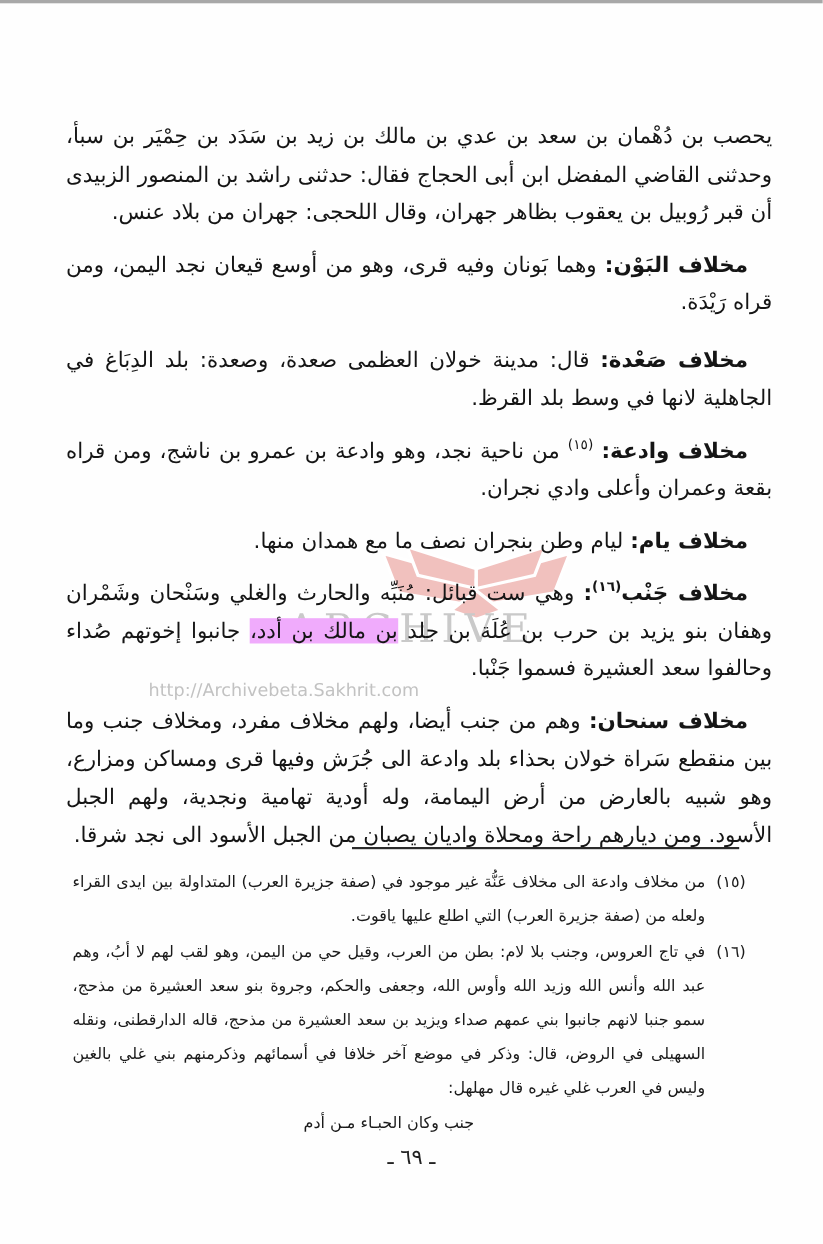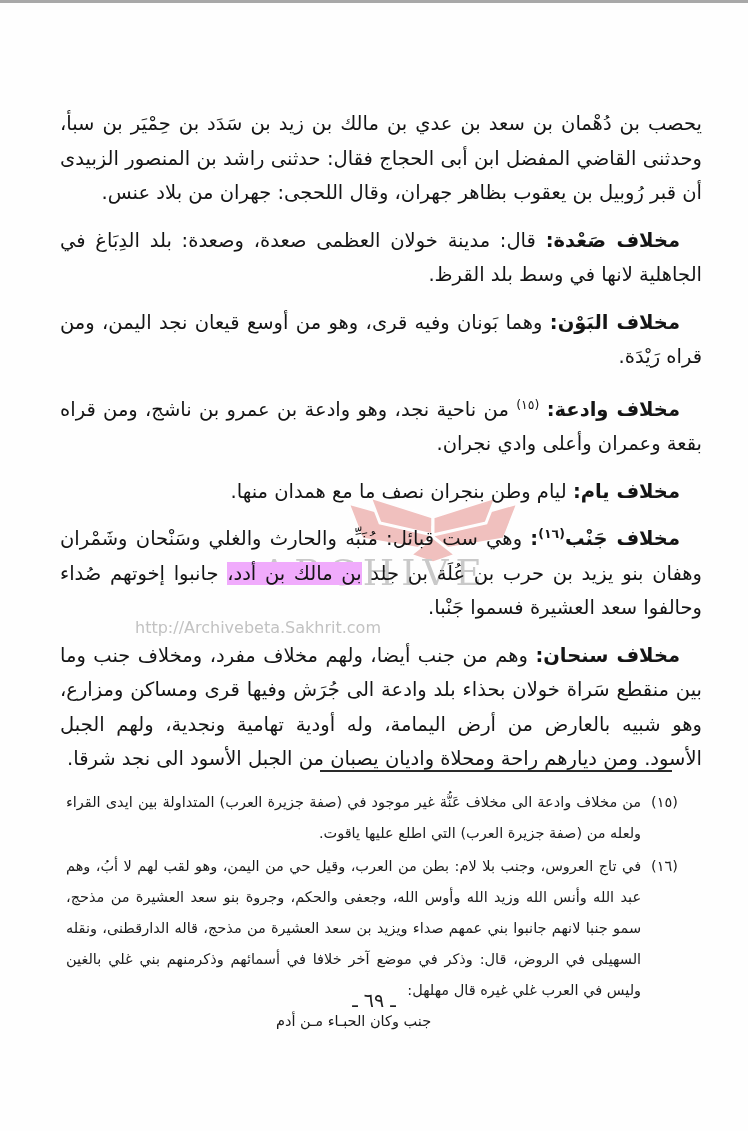--- a/index.html
+++ b/index.html
@@ -48,21 +48,21 @@
   .footnotes{
     position:absolute;top:784px;right:70px;width:612px;z-index:2;
     direction:rtl;font-size:14.5px;line-height:31px;color:#1a1a1a;
   }
   .footnote{display:flex;gap:10px;margin-bottom:2px;}
   .fn-num{flex:0 0 auto;white-space:nowrap;}
   .fn-text{flex:1;text-align:justify;}
   .verse{display:flex;justify-content:center;gap:55px;white-space:nowrap;}
   
   .page-number{
-    position:absolute;top:986px;left:0;width:100%;z-index:2;
+    position:absolute;top:1038px;left:0;width:100%;z-index:2;
     text-align:center;direction:rtl;
     font-size:19px;color:#222222;
   }
 </style>
 </head>
 <body>
 
 <div class="page">
 
   <div class="wm-book">
@@ -76,23 +76,23 @@
       </g>
     </svg>
   </div>
   <div class="wm-title">ARCHIVE</div>
   <div class="wm-url">http://Archivebeta.Sakhrit.com</div>
 
   <div class="text-block">
 
     <p class="para"><span>يحصب بن دُهْمان بن سعد بن عدي بن مالك بن زيد بن سَدَد بن حِمْيَر بن سبأ، وحدثنى القاضي المفضل ابن أبى الحجاج فقال: حدثنى راشد بن المنصور الزبيدى أن قبر رُوبيل بن يعقوب بظاهر جهران، وقال اللحجى: جهران من بلاد عنس.</span></p>
 
+    <p class="para indent gap"><b class="mk">مخلاف البَوْن:</b> <span>وهما بَونان وفيه قرى، وهو من أوسع قيعان نجد اليمن، ومن قراه رَيْدَة.</span></p>
+
     <p class="para indent"><b class="mk">مخلاف صَعْدة:</b> <span>قال: مدينة خولان العظمى صعدة، وصعدة: بلد الدِبَاغ في الجاهلية لانها في وسط بلد القرظ.</span></p>
-
-    <p class="para indent gap"><b class="mk">مخلاف البَوْن:</b> <span>وهما بَونان وفيه قرى، وهو من أوسع قيعان نجد اليمن، ومن قراه رَيْدَة.</span></p>
 
     <p class="para indent"><b class="mk">مخلاف وادعة:</b> <sup class="fnref">(١٥)</sup> <span>من ناحية نجد، وهو وادعة بن عمرو بن ناشج، ومن قراه بقعة وعمران وأعلى وادي نجران.</span></p>
 
     <p class="para indent"><b class="mk">مخلاف يام:</b> <span>ليام وطن بنجران نصف ما مع همدان منها.</span></p>
 
     <p class="para indent"><b class="mk"><span>مخلاف جَنْب</span><sup class="fnref">(١٦)</sup><span>:</span></b> <span>وهي ست قبائل: مُنَبِّه والحارث والغلي وسَنْحان وشَمْران وهفان بنو يزيد بن حرب بن عُلَة بن جلد</span> <span class="hl">بن مالك بن أدد،</span> <span>جانبوا إخوتهم صُداء وحالفوا سعد العشيرة فسموا جَنْبا.</span></p>
 
     <p class="para indent"><b class="mk">مخلاف سنحان:</b> <span>وهم من جنب أيضا، ولهم مخلاف مفرد، ومخلاف جنب وما بين منقطع سَراة خولان بحذاء بلد وادعة الى جُرَش وفيها قرى ومساكن ومزارع، وهو شبيه بالعارض من أرض اليمامة، وله أودية تهامية ونجدية، ولهم الجبل الأسود. ومن ديارهم راحة ومحلاة واديان يصبان من الجبل الأسود الى نجد شرقا.</span></p>
 
 

